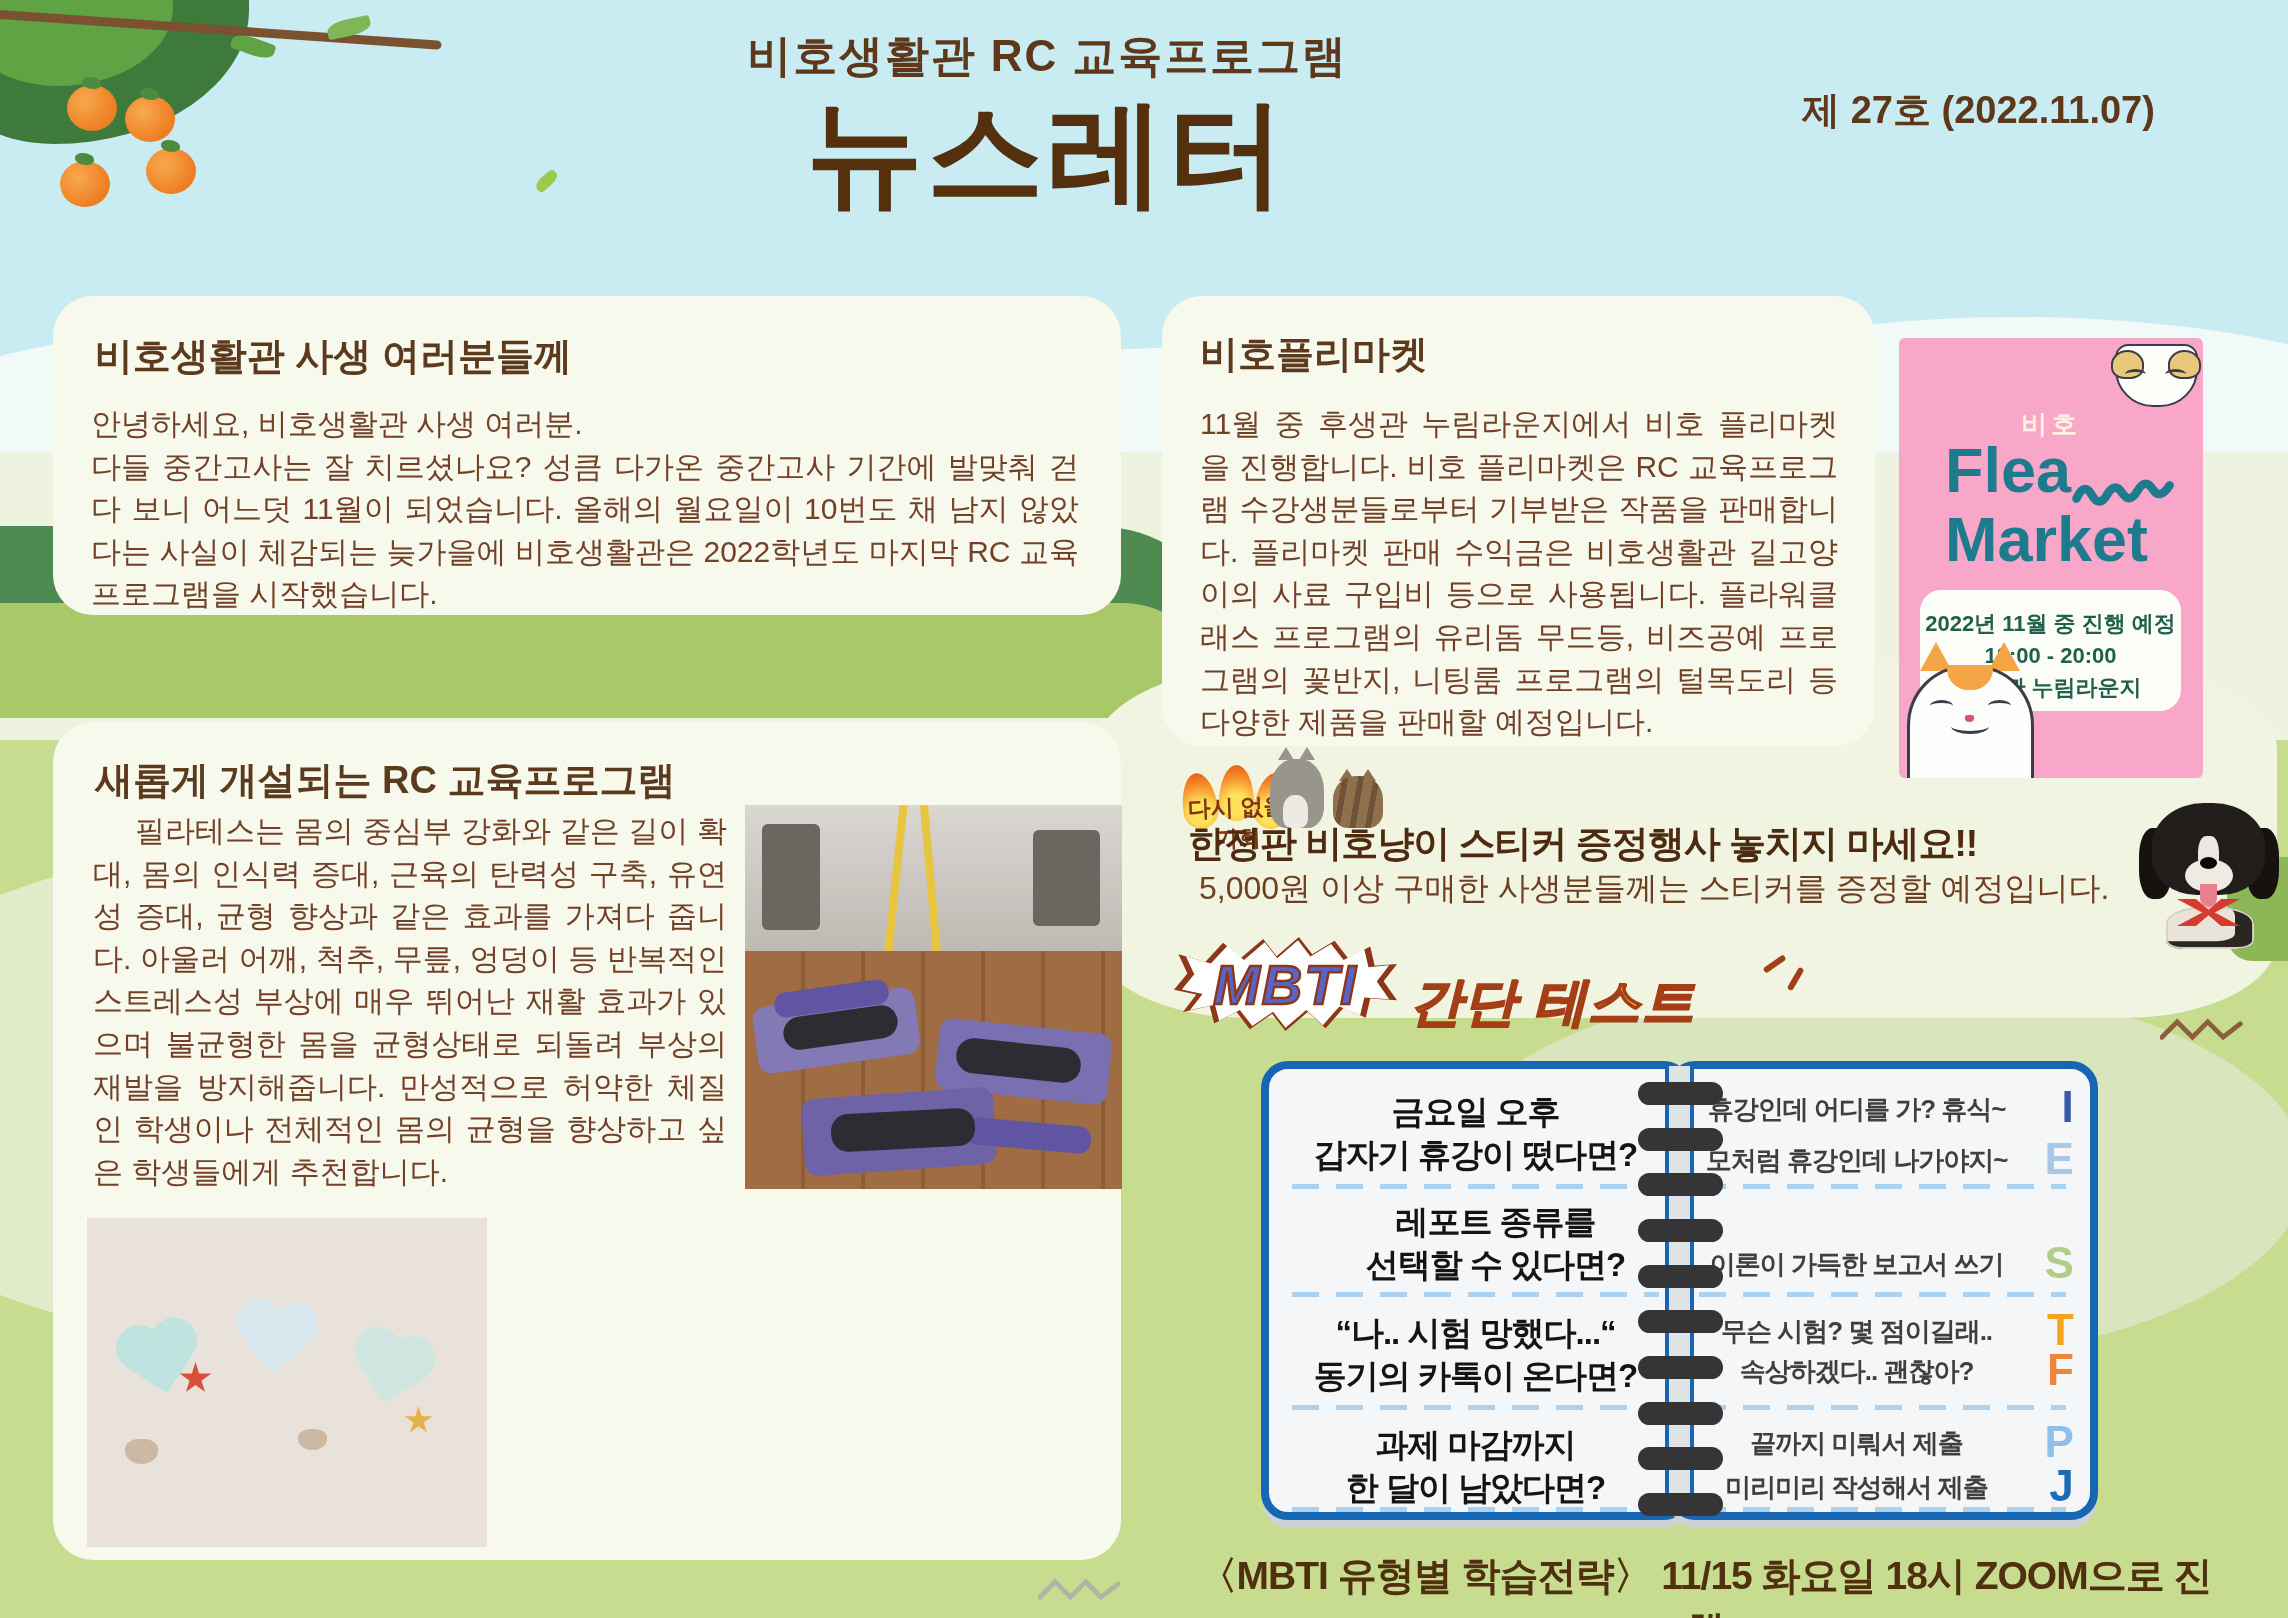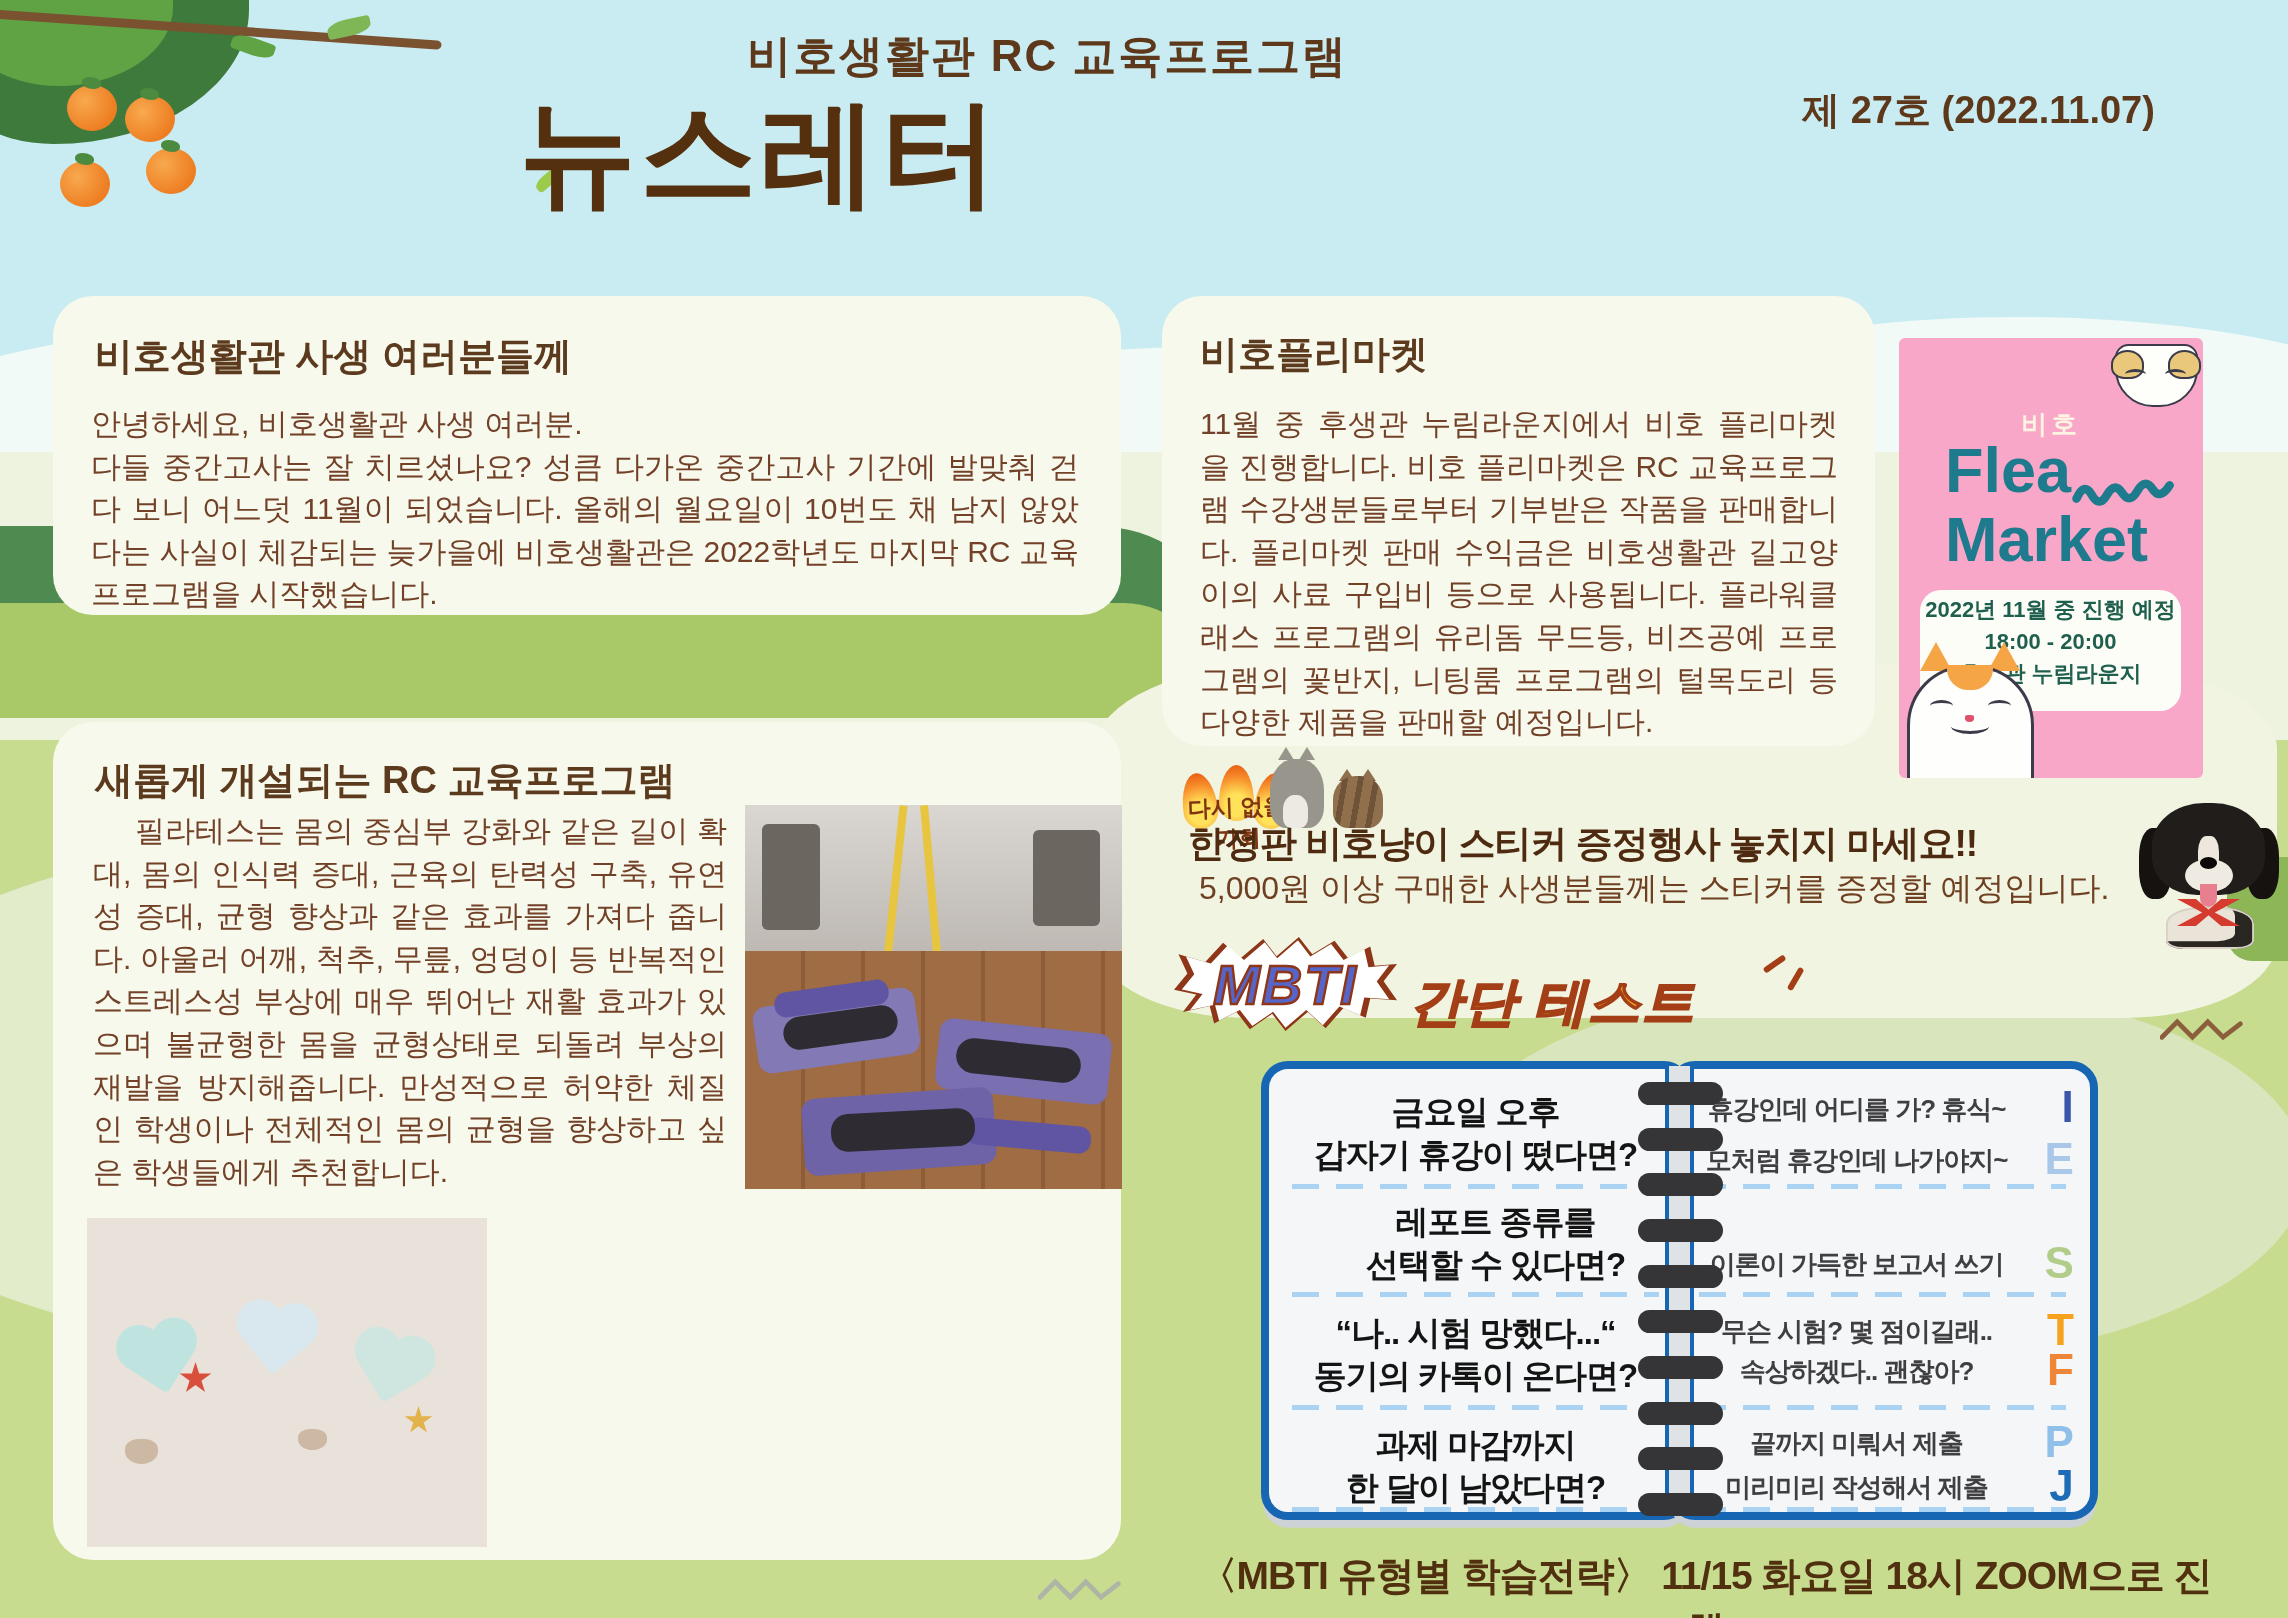--- a/index.html
+++ b/index.html
@@ -35,21 +35,21 @@
   .persimmon{ position:absolute; width:50px; height:46px; background:radial-gradient(circle at 35% 35%, #F8A94F, #EE7E22 70%);
               border-radius:50%; }
   .persimmon::before{ content:""; position:absolute; left:15.4px; top:-7.7px; width:19px; height:11.5px; background:#4C8B3F;
                       border-radius:40% 60% 40% 60%; }
   .small-leaf{ position:absolute; width:25px; height:11.5px; background:#9CCB4C; border-radius:50% 3.8px 50% 3.8px;
                transform:rotate(-40deg); }
 
   
   .hdr-sub{ position:absolute; left:519px; top:27px; width:1057px; text-align:center;
             font-size:44px; font-weight:700; letter-spacing:1.9px; color:#5E381B; }
-  .hdr-title{ position:absolute; left:519px; top:75px; width:1057px; 
+  .hdr-title{ position:absolute; left:519px; top:75px; width:1057px; text-align:center;
               font-size:117px; font-weight:900; letter-spacing:3.8px; color:#54300F; }
   .hdr-issue{ position:absolute; left:1748px; top:85px; width:461px; text-align:center;
               font-size:38px; font-weight:700; color:#5E381B; }
 
   
   .wbox{ position:absolute; background:#F6F9EC; border-radius:40px; }
   .wbox h2{ font-size:38px; font-weight:800; color:#5C3A1D; }
   .btxt{ font-size:30px; line-height:1.42; color:#724128; text-align:justify; font-weight:500; }
 
   #box-greeting{ left:53px; top:296px; width:1068px; height:319px; padding:35px 42px 0 38px; }
@@ -86,21 +86,21 @@
 
   
   #flea-card{ position:absolute; left:1899px; top:338px; width:304px; height:440px; background:#F9A7C9;
               border-radius:5.8px; }
   #flea-card .brand{ position:absolute; left:0; top:69px; width:100%; text-align:center;
               font-size:26px; font-weight:800; letter-spacing:3.8px; color:#FDF3E0; }
   #flea-card .fl1{ position:absolute; left:46px; top:96px; font-size:63px; font-weight:900; color:#1D7B8D; }
   #flea-card .fl2{ position:absolute; left:46px; top:165px; font-size:63px; font-weight:900; color:#1D7B8D; }
   #flea-card .wave{ position:absolute; left:173px; top:134px; }
   #flea-card .sched{ position:absolute; left:21px; top:252px; width:261px; height:121px; background:#FDFDF8;
-              border-radius:21px; text-align:center; padding-top:4px;
+              border-radius:21px; text-align:center; padding-top:18px;
               font-size:22px; font-weight:800; color:#1F5F4D; line-height:1.45; }
   .peek-cat{ position:absolute; right:1.9px; top:-3.8px; width:92px; height:75px; }
   .peek-cat .pbody{ position:absolute; left:5.8px; top:9.6px; width:83px; height:63px; background:#FEFEFB;
               border-radius:13.4px 13.4px 38px 38px; border:2.9px solid #3B3B4A; }
   .peek-cat .pear{ position:absolute; width:33px; height:29px; background:#E9C87C; border:2.9px solid #3B3B4A;
               border-radius:50% 50% 40% 40%; }
   .peek-cat .peye{ position:absolute; width:21px; height:10.6px; border-top:3.8px solid #3B3B4A; border-radius:50% 50% 0 0; }
   .card-cat{ position:absolute; left:7.7px; top:302px; width:127px; height:138px; }
   .card-cat .cbody{ position:absolute; left:0; top:25px; width:127px; height:113px; background:#FEFEFC;
         border:3.8px solid #3B3B4A; border-bottom:none; border-radius:60px 60px 0 0; }

